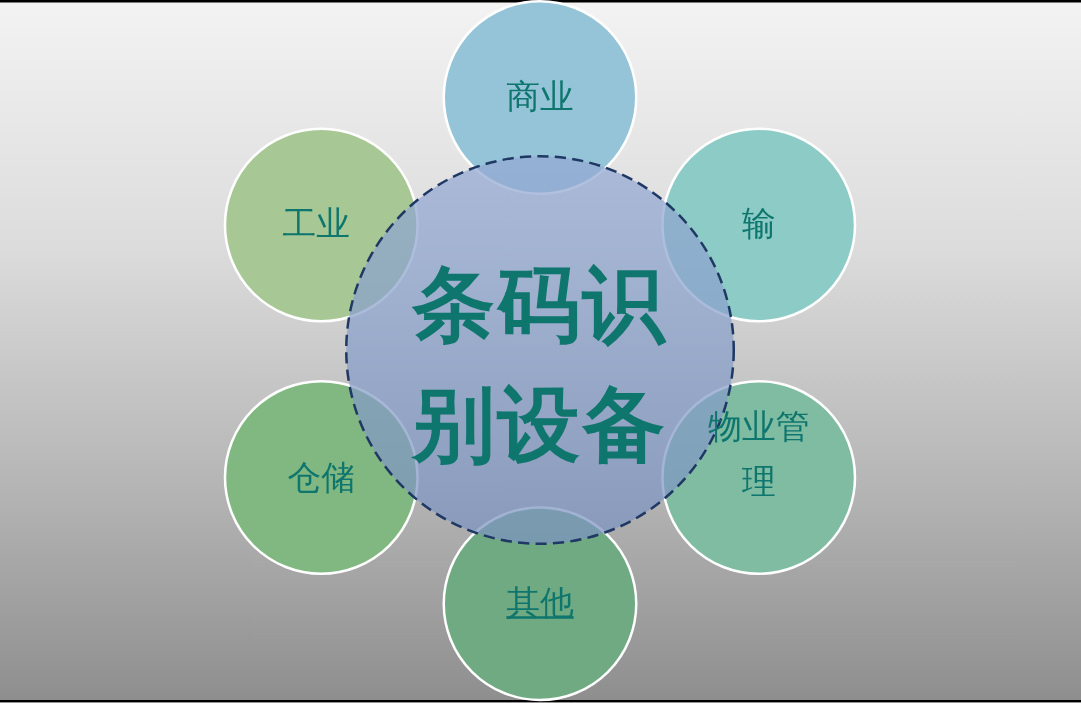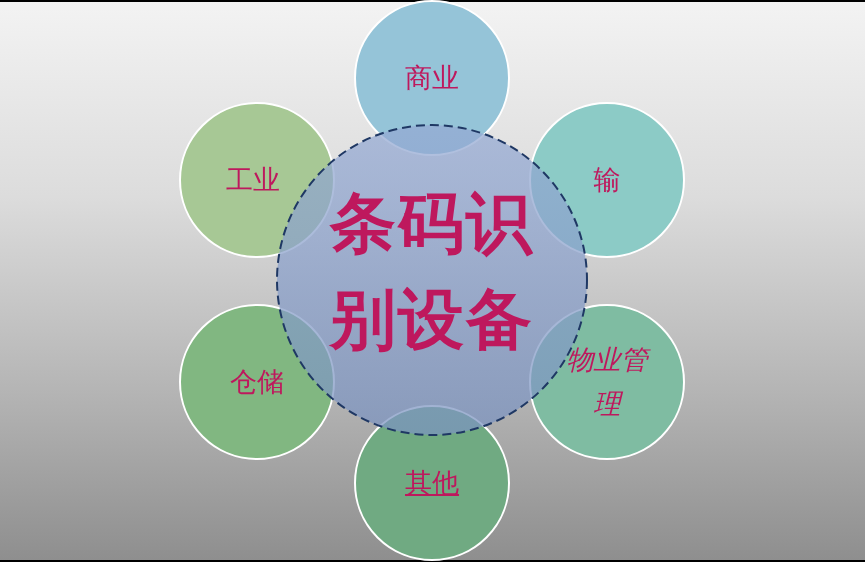--- a/index.html
+++ b/index.html
@@ -4,21 +4,21 @@
 <style>
   html, body { margin:0; padding:0; }
   body {
     width:865px; height:562px; position:relative; overflow:hidden;
     background: linear-gradient(to bottom, #f3f3f3 0%, #dcdcdc 35%, #b4b4b4 70%, #8e8e8e 100%);
     font-family: "DejaVu Sans", sans-serif;
   }
   .bar-top { position:absolute; left:0; top:0; width:865px; height:2px; background:#000; }
   .bar-bottom { position:absolute; left:0; bottom:0; width:865px; height:2px; background:#000; }
   svg.diagram { position:absolute; left:0; top:0; }
-  .label { position:absolute; text-align:center; color:#be185d; display:flex; align-items:center; justify-content:center; flex-direction:column; }
+  .label { position:absolute; text-align:center; color:#0f766e; display:flex; align-items:center; justify-content:center; flex-direction:column; }
   .label.small { font-size:27px; line-height:44px; width:130px; }
   .label.big { font-size:66px; font-weight:bold; line-height:96px; width:260px; letter-spacing:2px; }
 </style>
 </head>
 <body>
 
 <div class="bar-top"></div>
 <div class="bar-bottom"></div>
 
 <svg class="diagram" width="865" height="562">
@@ -32,32 +32,32 @@
   <circle cx="432" cy="78" r="77" fill="#95c4d8" stroke="#fff" stroke-width="2"></circle>
   <circle cx="607" cy="180" r="77" fill="#8ccbc6" stroke="#fff" stroke-width="2"></circle>
   <circle cx="607" cy="382" r="77" fill="#7fbca2" stroke="#fff" stroke-width="2"></circle>
   <circle cx="432" cy="483" r="77" fill="#70aa82" stroke="#fff" stroke-width="2"></circle>
   <circle cx="257" cy="382" r="77" fill="#81b781" stroke="#fff" stroke-width="2"></circle>
   <circle cx="257" cy="180" r="77" fill="#a7c895" stroke="#fff" stroke-width="2"></circle>
 
   <circle cx="432" cy="280" r="155" fill="url(#gCenter)" fill-opacity="0.72" stroke="#1f3864" stroke-width="2" stroke-dasharray="9,5"></circle>
 </svg>
 
-<div class="label big" style="left:302px; top:176px; height:192px;">
+<div class="label big" style="left:302px; top:196px; height:192px;">
   <span>条码识</span>
   <span>别设备</span>
 </div>
 
 <div class="label small" style="left:367px; top:56px; height:44px;">
   <span>商业</span>
 </div>
 <div class="label small" style="left:542px; top:136px; height:88px;">
   <span>输</span>
 </div>
-<div class="label small" style="left:542px; top:338px; height:88px;font-style:italic;">
+<div class="label small" style="left:542px; top:320px; height:88px;">
   <span>物业管</span>
   <span>理</span>
 </div>
 <div class="label small" style="left:367px; top:461px; height:44px;text-decoration:underline;">
   <span>其他</span>
 </div>
 <div class="label small" style="left:192px; top:360px; height:44px;font-family:Liberation Serif, serif;">
   <span>仓储</span>
 </div>
 <div class="label small" style="left:188px; top:158px; height:44px;">

